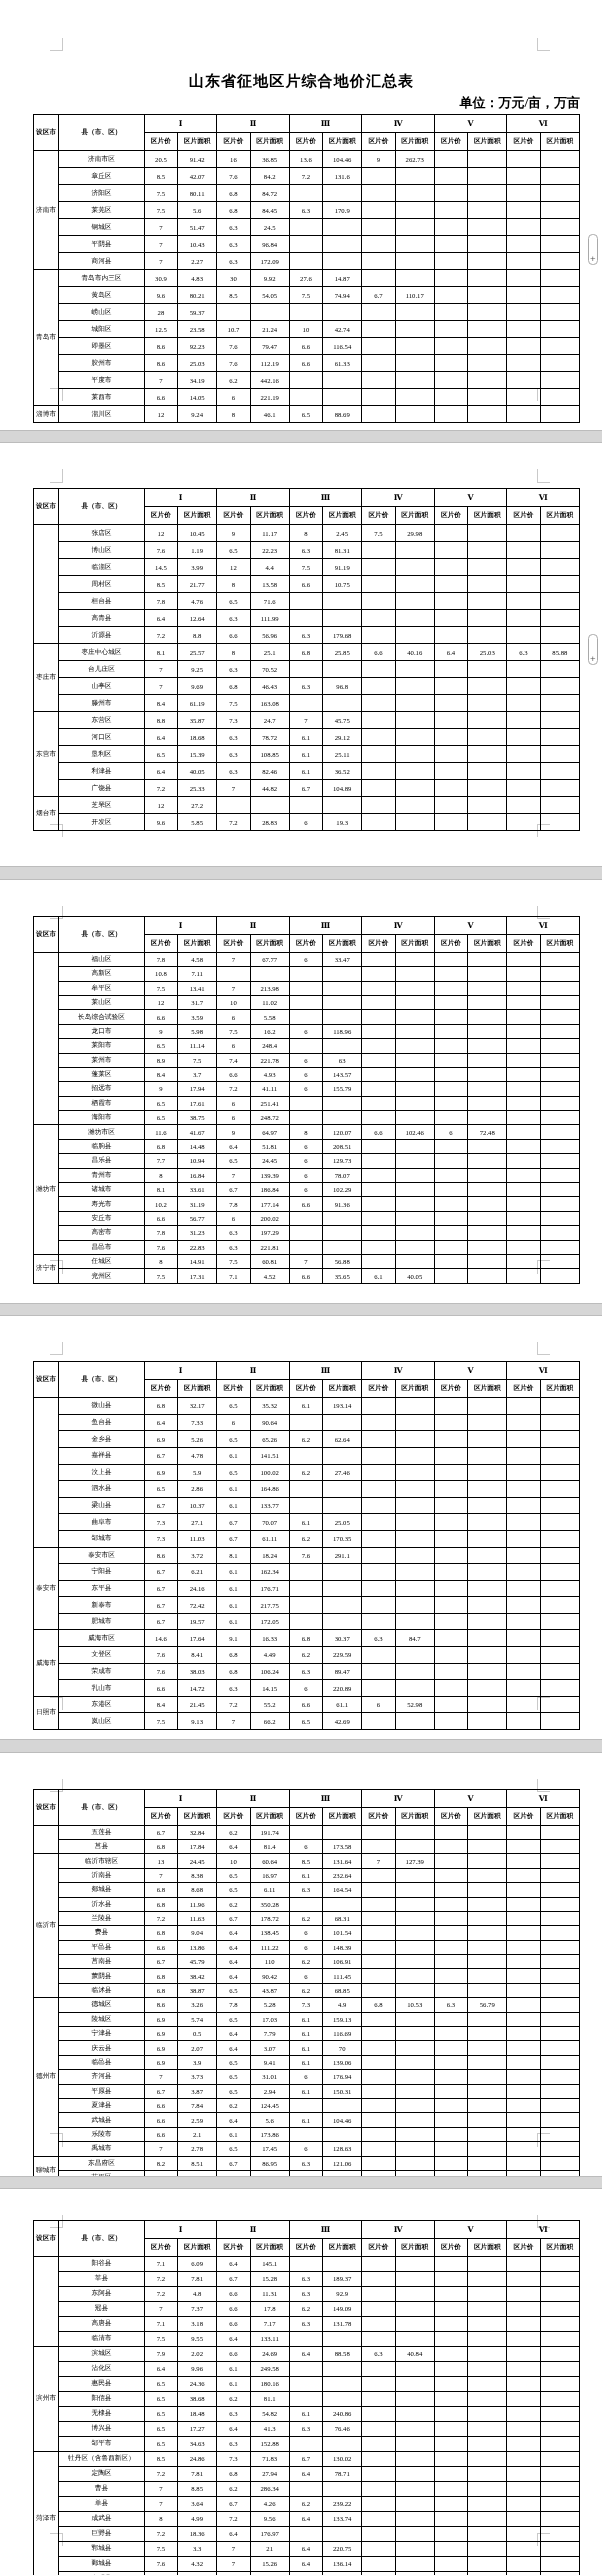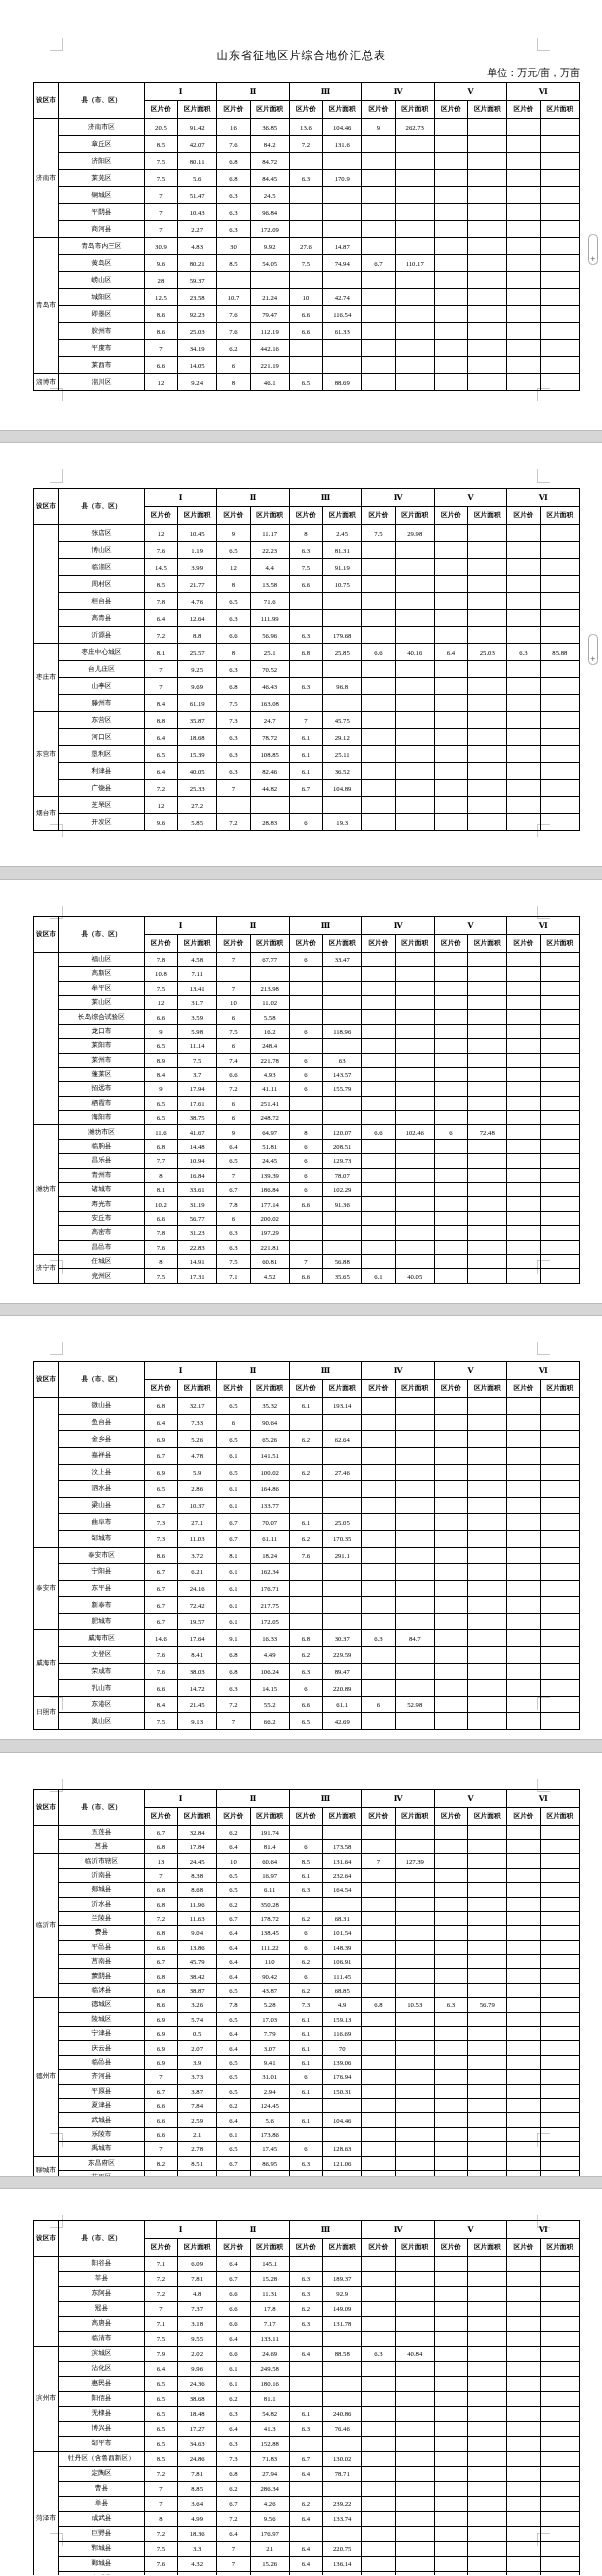--- a/index.html
+++ b/index.html
@@ -2,22 +2,22 @@
 <html style="font-size:9px"><head>
 <meta charset="utf-8">
 <style>
   html,body{margin:0;padding:0;background:#ffffff;}
   body{width:603px;position:relative;font-family:"Liberation Serif","DejaVu Serif",serif;color:#000;}
   .page{position:relative;background:#fff;overflow:hidden;}
   .pg1{height:430px;}
   .pg2,.pg3,.pg4,.pg5{height:423px;}
   .pg6{height:386px;}
   .page-separator{height:13.4px;background:#d6d6d6;border-top:0.6px solid #bcbcbc;border-bottom:0.6px solid #bcbcbc;box-sizing:border-box;}
-  .doc-title{margin:0;padding-top:48px;text-align:center;font-size:11px;font-weight:normal;letter-spacing:1.1px;}
-  .unit-note{margin:3.3px 0 2.2px 33px;width:547px;text-align:right;font-size:10px;}
+  .doc-title{margin:0;padding-top:72px;text-align:center;font-size:15px;font-weight:bold;letter-spacing:1.1px;}
+  .unit-note{margin:3.3px 0 2.2px 33px;width:547px;text-align:right;font-size:13px;font-weight:bold;}
   .tablewrap{margin-left:33px;width:547px;position:relative;}
   .pg2 .tablewrap{margin-top:45px;}
   .pg3 .tablewrap{margin-top:36px;}
   .pg4 .tablewrap{margin-top:45px;}
   .pg5 .tablewrap{margin-top:36px;}
   .pg6 .tablewrap{margin-top:31px;}
   table.doc-table{border-collapse:collapse;table-layout:fixed;width:547px;border:1.1px solid #000;}
   .doc-table th,.doc-table td{border:0.6px solid #000;text-align:center;vertical-align:middle;padding:0 0.6px;font-size:6.7px;white-space:nowrap;overflow:hidden;}
   .doc-table thead th{font-weight:bold;height:17px;}
   .doc-table th.zone-th{font-size:7.8px;}

